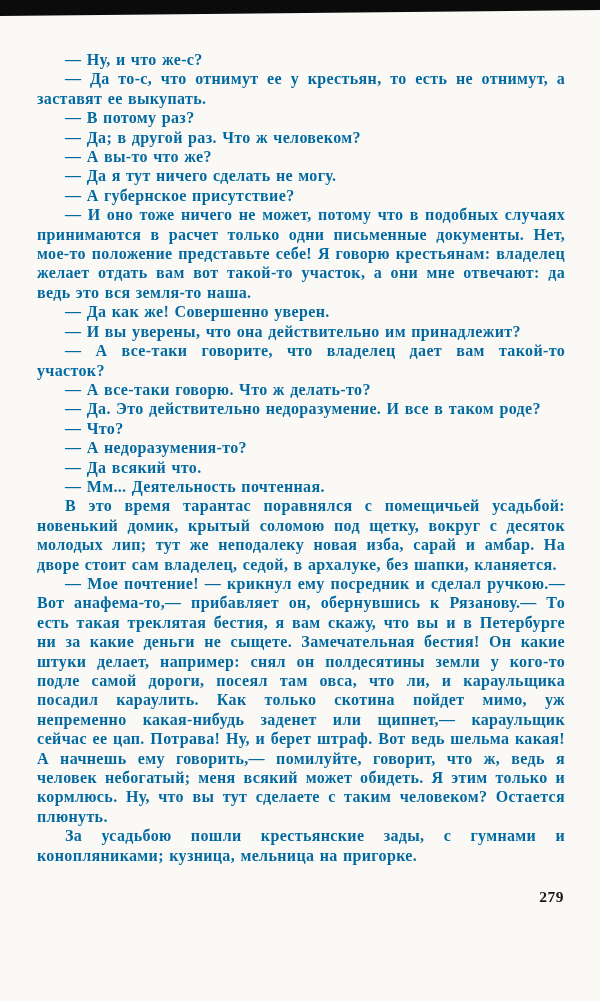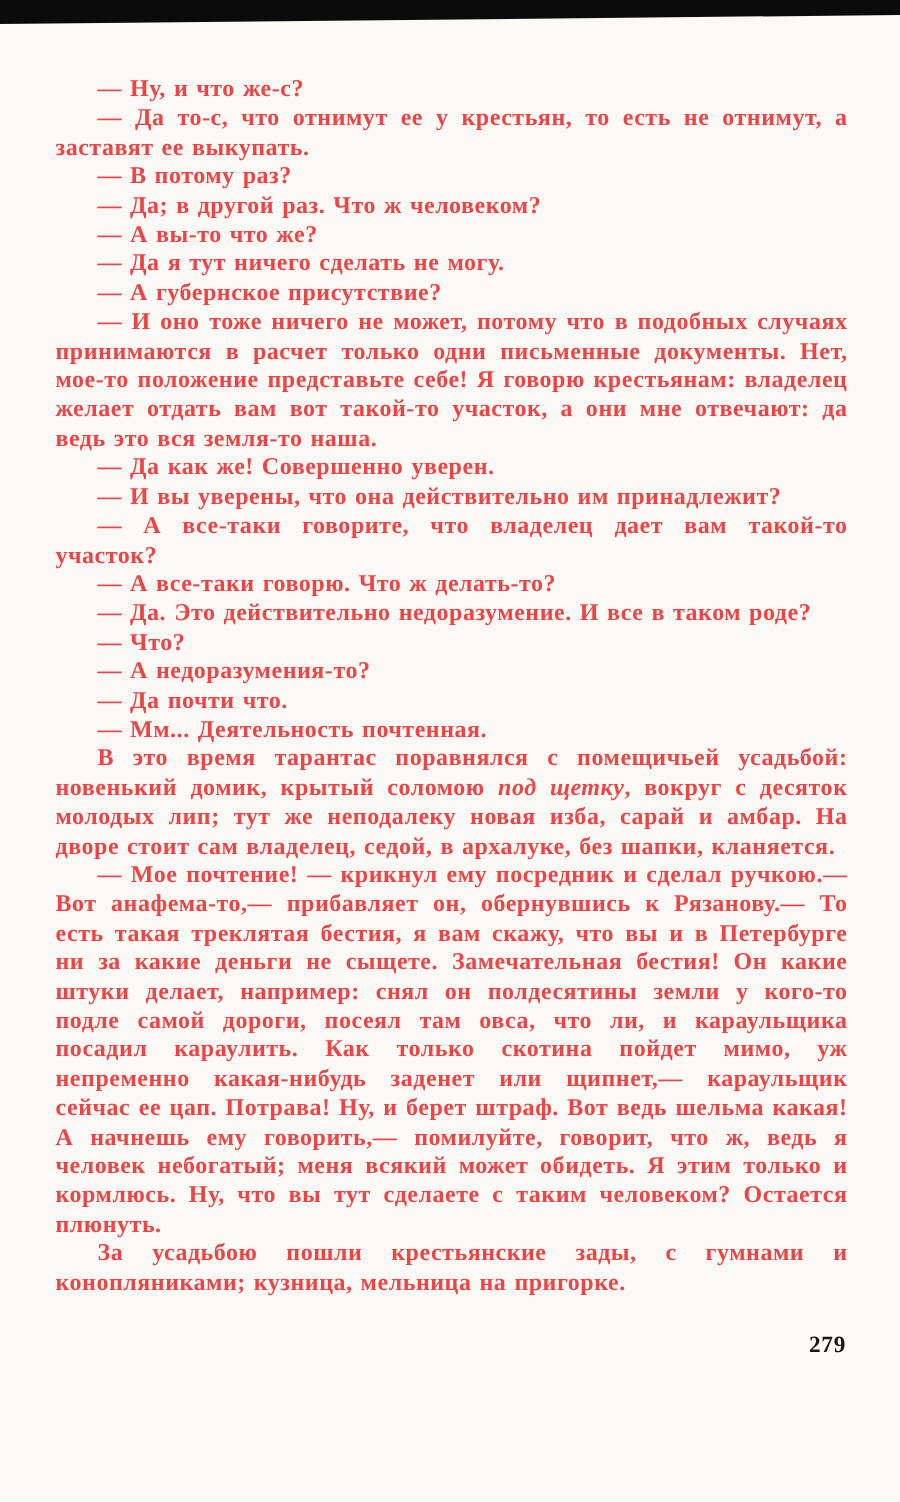--- a/index.html
+++ b/index.html
@@ -22,35 +22,34 @@
     width: 600px;
     height: 16px;
     background: #0b0b0b;
     clip-path: polygon(0 0, 100% 0, 100% 10px, 0 16px);
   }
   .text-block {
     position: absolute;
     left: 37px;
     top: 50px;
     width: 528px;
-    color: #ef4444;
+    color: #0369a1;
     font-size: 16px;
     line-height: 19.4px;
     font-weight: bold;
     letter-spacing: 0.35px;
     word-spacing: 1px;
   }
   .para {
     margin: 0;
     padding: 0;
     text-indent: 28px;
     text-align: justify;
   }
   .italic {
-    font-style: italic;
   }
   .page-number {
     position: absolute;
     top: 888px;
     right: 36px;
     color: #191613;
     font-size: 15.5px;
     font-weight: bold;
     letter-spacing: 0.5px;
   }
@@ -69,20 +68,20 @@
       <p class="para"><span>— Да я тут ничего сделать не могу.</span></p>
       <p class="para"><span>— А губернское присутствие?</span></p>
       <p class="para"><span>— И оно тоже ничего не может, потому что в подобных случаях принимаются в расчет только одни письменные документы. Нет, мое-то положение представьте себе! Я говорю крестьянам: владелец желает отдать вам вот такой-то участок, а они мне отвечают: да ведь это вся земля-то наша.</span></p>
       <p class="para"><span>— Да как же! Совершенно уверен.</span></p>
       <p class="para"><span>— И вы уверены, что она действительно им принадлежит?</span></p>
       <p class="para"><span>— А все-таки говорите, что владелец дает вам такой-то участок?</span></p>
       <p class="para"><span>— А все-таки говорю. Что ж делать-то?</span></p>
       <p class="para"><span>— Да. Это действительно недоразумение. И все в таком роде?</span></p>
       <p class="para"><span>— Что?</span></p>
       <p class="para"><span>— А недоразумения-то?</span></p>
-      <p class="para"><span>— Да почти что.</span></p>
+      <p class="para"><span>— Да всякий что.</span></p>
       <p class="para"><span>— Мм... Деятельность почтенная.</span></p>
       <p class="para"><span>В это время тарантас поравнялся с помещичьей усадьбой: новенький домик, крытый соломою </span><span class="italic">под щетку</span><span>, вокруг с десяток молодых лип; тут же неподалеку новая изба, сарай и амбар. На дворе стоит сам владелец, седой, в архалуке, без шапки, кланяется.</span></p>
       <p class="para"><span>— Мое почтение! — крикнул ему посредник и сделал ручкою.— Вот анафема-то,— прибавляет он, обернувшись к Рязанову.— То есть такая треклятая бестия, я вам скажу, что вы и в Петербурге ни за какие деньги не сыщете. Замечательная бестия! Он какие штуки делает, например: снял он полдесятины земли у кого-то подле самой дороги, посеял там овса, что ли, и караульщика посадил караулить. Как только скотина пойдет мимо, уж непременно какая-нибудь заденет или щипнет,— караульщик сейчас ее цап. Потрава! Ну, и берет штраф. Вот ведь шельма какая! А начнешь ему говорить,— помилуйте, говорит, что ж, ведь я человек небогатый; меня всякий может обидеть. Я этим только и кормлюсь. Ну, что вы тут сделаете с таким человеком? Остается плюнуть.</span></p>
       <p class="para"><span>За усадьбою пошли крестьянские зады, с гумнами и конопляниками; кузница, мельница на пригорке.</span></p>
     </div>
   <div class="page-number">279</div>
 </div>
 
 </body></html>

